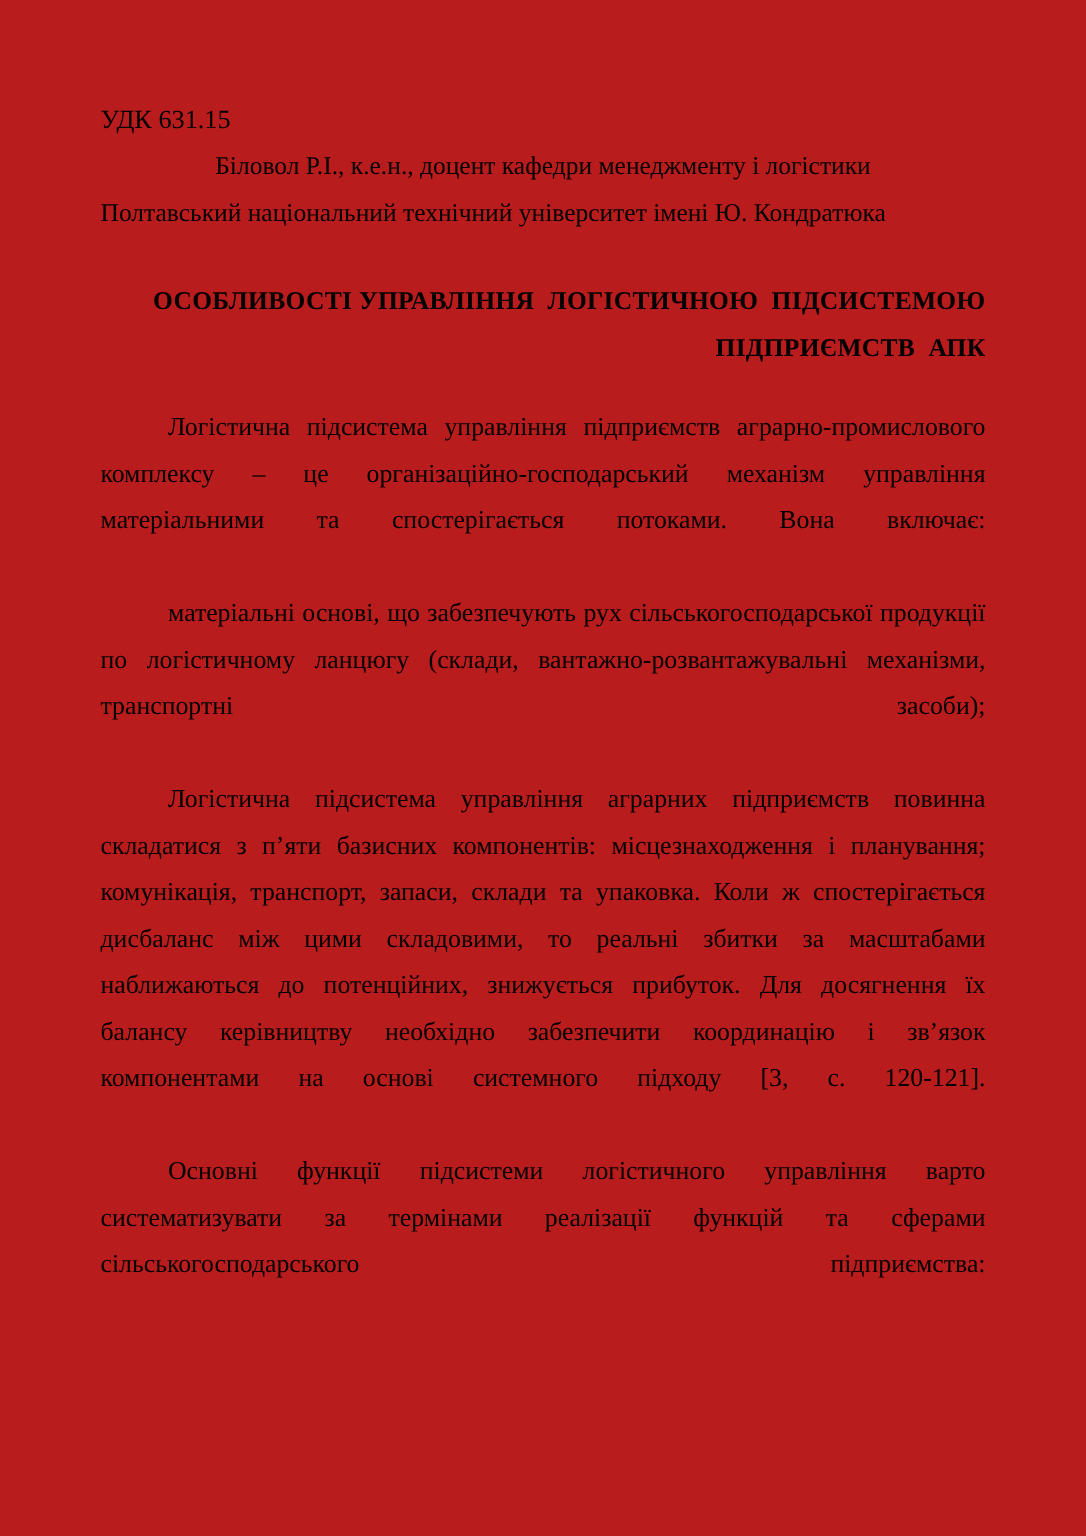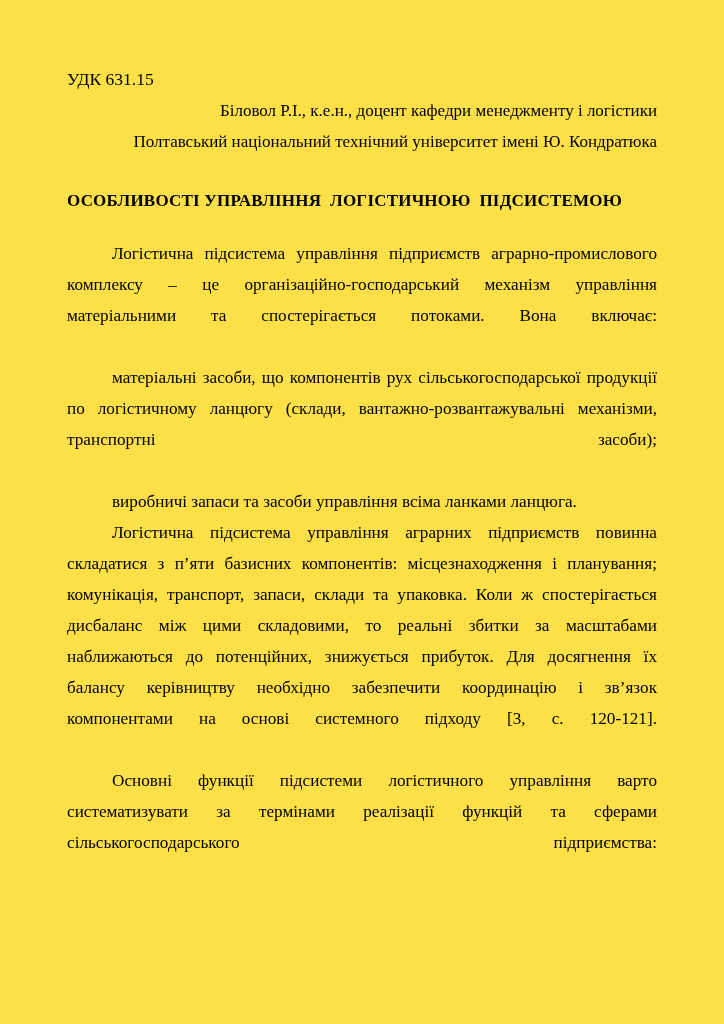--- a/index.html
+++ b/index.html
@@ -9,21 +9,21 @@
     background: #ffffff;
   }
   body {
     font-family: "Liberation Serif", "DejaVu Serif", serif;
     color: #000000;
   }
   .page {
     position: relative;
     width: 724px;
     height: 1024px;
-    background: #fde047;
+    background: #b91c1c;
     margin: 0 auto;
     overflow: hidden;
     box-sizing: border-box;
   }
   .content {
     position: absolute;
     left: 67px;
     top: 64px;
     width: 590px;
   }
@@ -31,40 +31,40 @@
   
   .udk {
     font-size: 17.5px;
     line-height: 31px;
     text-align: left;
     white-space: pre;
   }
   .byline {
     font-size: 17px;
     line-height: 31px;
-    text-align: right;
+    text-align: center;
     white-space: nowrap;
   }
   .affiliation {
     font-size: 17px;
     line-height: 31px;
-    text-align: right;
+    text-align: left;
     white-space: nowrap;
   }
 
   
   .title-block {
     margin-top: 28px;
     margin-bottom: 22px;
   }
   .title-line {
     font-size: 17px;
     font-weight: bold;
     line-height: 31px;
-    text-align: left;
+    text-align: right;
     letter-spacing: 0.2px;
     white-space: pre;
   }
 
   
   .para {
     font-size: 17.2px;
     line-height: 31px;
     text-align: justify;
     text-justify: inter-word;
@@ -89,27 +89,27 @@
   <div class="content">
 
     <div class="udk">УДК 631.15</div>
 
     <div class="byline">Біловол Р.І., к.е.н., доцент кафедри менеджменту і логістики</div>
 
     <div class="affiliation">Полтавський національний технічний університет імені Ю. Кондратюка</div>
 
     <div class="title-block">
       <div class="title-line">ОСОБЛИВОСТІ УПРАВЛІННЯ  ЛОГІСТИЧНОЮ  ПІДСИСТЕМОЮ</div>
+      <div class="title-line">ПІДПРИЄМСТВ  АПК</div>
     </div>
 
     <p class="para">Логістична підсистема  управління підприємств аграрно-промислового комплексу – це організаційно-господарський механізм управління матеріальними та спостерігається потоками. Вона включає:</p>
 
-    <p class="para">матеріальні засоби, що компонентів рух сільськогосподарської продукції по логістичному ланцюгу (склади, вантажно-розвантажувальні механізми, транспортні засоби);</p>
+    <p class="para">матеріальні основі, що забезпечують рух сільськогосподарської продукції по логістичному ланцюгу (склади, вантажно-розвантажувальні механізми, транспортні засоби);</p>
 
-    <p class="para noforce"> виробничі запаси та засоби управління всіма ланками ланцюга.</p>
 
     <p class="para">Логістична підсистема управління аграрних підприємств повинна складатися з п’яти базисних компонентів: місцезнаходження і планування; комунікація, транспорт, запаси, склади та упаковка. Коли ж спостерігається дисбаланс між цими складовими, то реальні збитки за масштабами наближаються до потенційних, знижується прибуток. Для досягнення їх балансу керівництву необхідно забезпечити координацію і зв’язок компонентами на основі системного підходу [3, с. 120-121].</p>
 
 
     <p class="para">Основні функції підсистеми логістичного управління варто систематизувати за термінами реалізації функцій та сферами сільськогосподарського підприємства:</p>
 
   </div>
 </div>
 
 </body></html>

